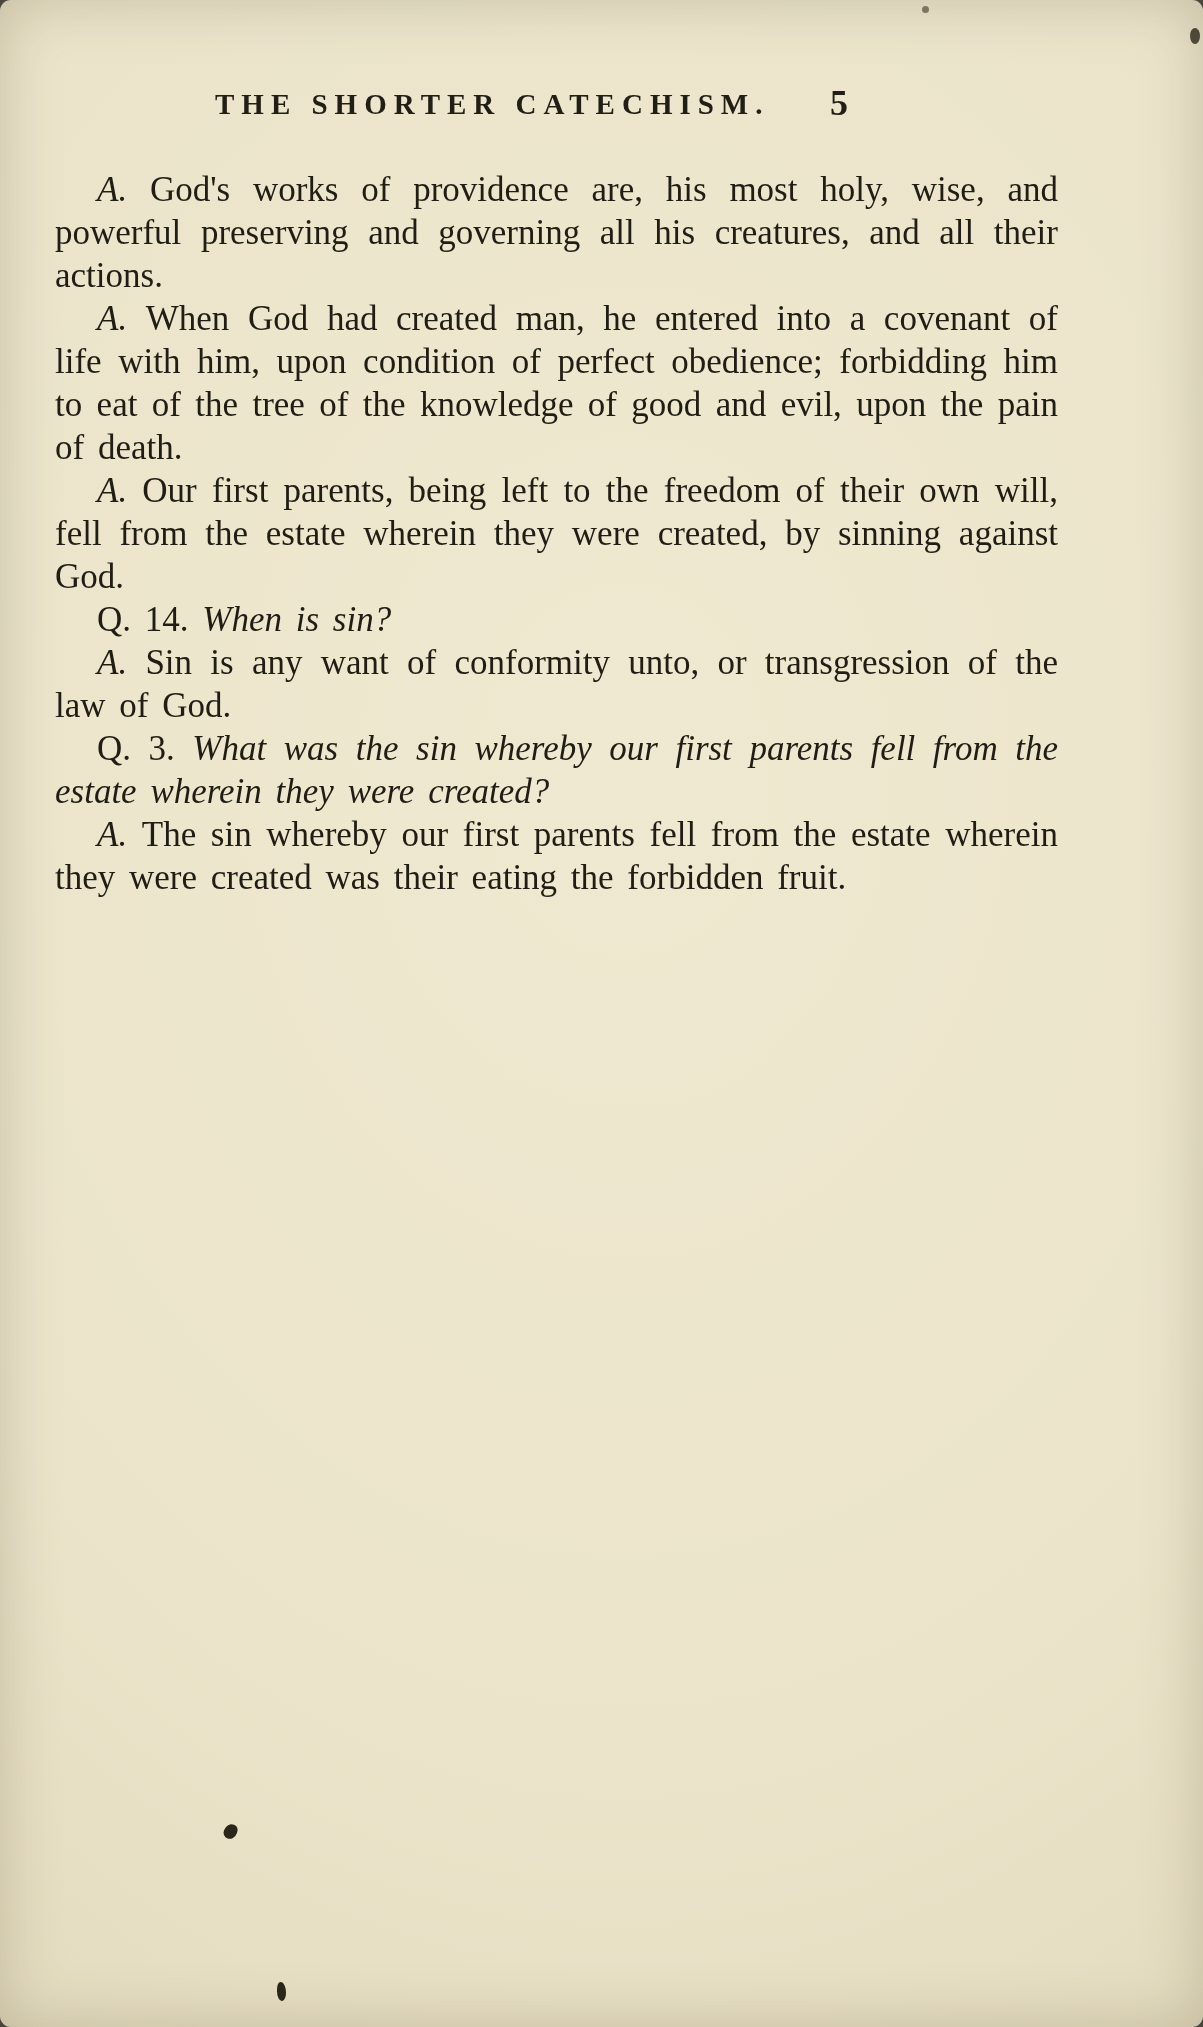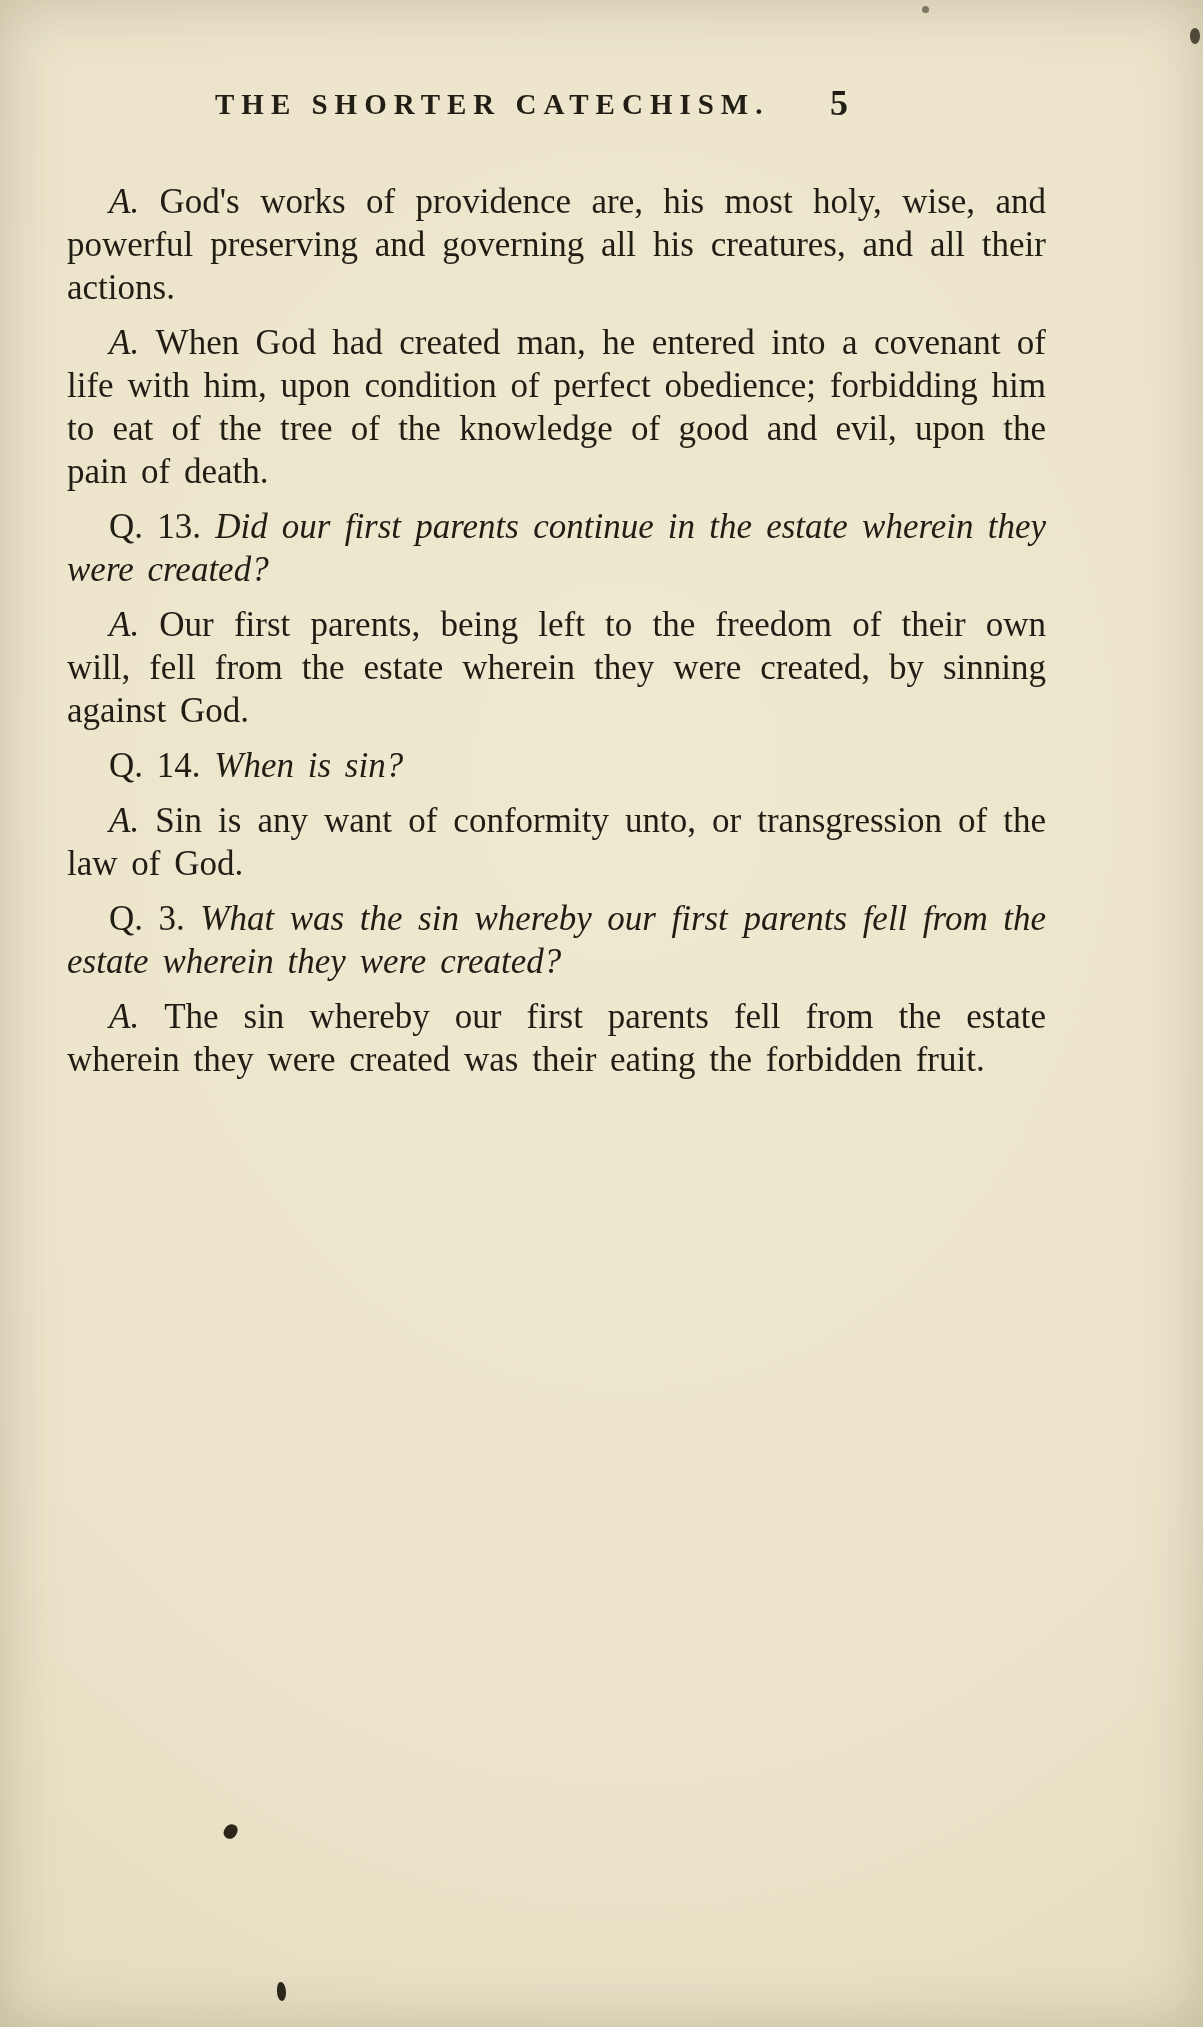--- a/index.html
+++ b/index.html
@@ -12,20 +12,21 @@
     width: 1203px;
     height: 2027px;
     margin: 0 auto;
     background:
       radial-gradient(ellipse 120% 90% at 52% 38%,
         #efe9d1 0%, #ebe4ca 55%, #e4dcc0 80%, #d9d0b1 100%);
     box-shadow: inset 0 0 60px rgba(90, 80, 50, 0.25);
     overflow: hidden;
     font-family: "Liberation Serif", "DejaVu Serif", serif;
     color: #1d1b15;
+    border-radius: 11px;
   }
   .header {
     position: absolute;
     top: 88px;
     left: 55px;
     right: 145px;
     height: 48px;
   }
   .running-title {
     position: absolute;
@@ -45,21 +46,21 @@
     font-weight: bold;
     color: #211e16;
   }
   .body-text {
     position: absolute;
     top: 168px;
     left: 55px;
     width: 1003px;
   }
   .para {
-    margin: 12px;
+    margin: 0;
     text-indent: 42px;
     text-align: justify;
     font-size: 35px;
     line-height: 43px;
     word-spacing: 5px;
     color: #201d15;
   }
   .para .prefix { white-space: pre; }
   .answer .prefix { font-style: italic; }
   .question .text { font-style: italic; }
@@ -98,21 +99,20 @@
 <div id="page">
 
   <div class="header">
     <div class="running-title">THE SHORTER CATECHISM.</div>
     <div class="page-number">5</div>
   </div>
 
   <div class="body-text">
       <p class="para answer"><span class="prefix">A. </span><span class="text">God's works of providence are, his most holy, wise, and powerful preserving and governing all his creatures, and all their actions.</span></p>
       <p class="para answer"><span class="prefix">A. </span><span class="text">When God had created man, he entered into a covenant of life with him, upon condition of perfect obedience; forbidding him to eat of the tree of the knowledge of good and evil, upon the pain of death.</span></p>
-      <p class="para question"><span class="prefix">Q. 13. </span><span class="text">Did our first parents continue in the estate wherein they were created?</span></p>
       <p class="para answer"><span class="prefix">A. </span><span class="text">Our first parents, being left to the freedom of their own will, fell from the estate wherein they were created, by sinning against God.</span></p>
       <p class="para question"><span class="prefix">Q. 14. </span><span class="text">When is sin?</span></p>
       <p class="para answer"><span class="prefix">A. </span><span class="text">Sin is any want of conformity unto, or transgression of the law of God.</span></p>
       <p class="para question"><span class="prefix">Q. 3. </span><span class="text">What was the sin whereby our first parents fell from the estate wherein they were created?</span></p>
       <p class="para answer"><span class="prefix">A. </span><span class="text">The sin whereby our first parents fell from the estate wherein they were created was their eating the forbidden fruit.</span></p>
     </div>
 
   <div class="speck" id="speck-1"></div>
   <div class="speck" id="speck-2"></div>
   <div class="speck" id="speck-3"></div>

